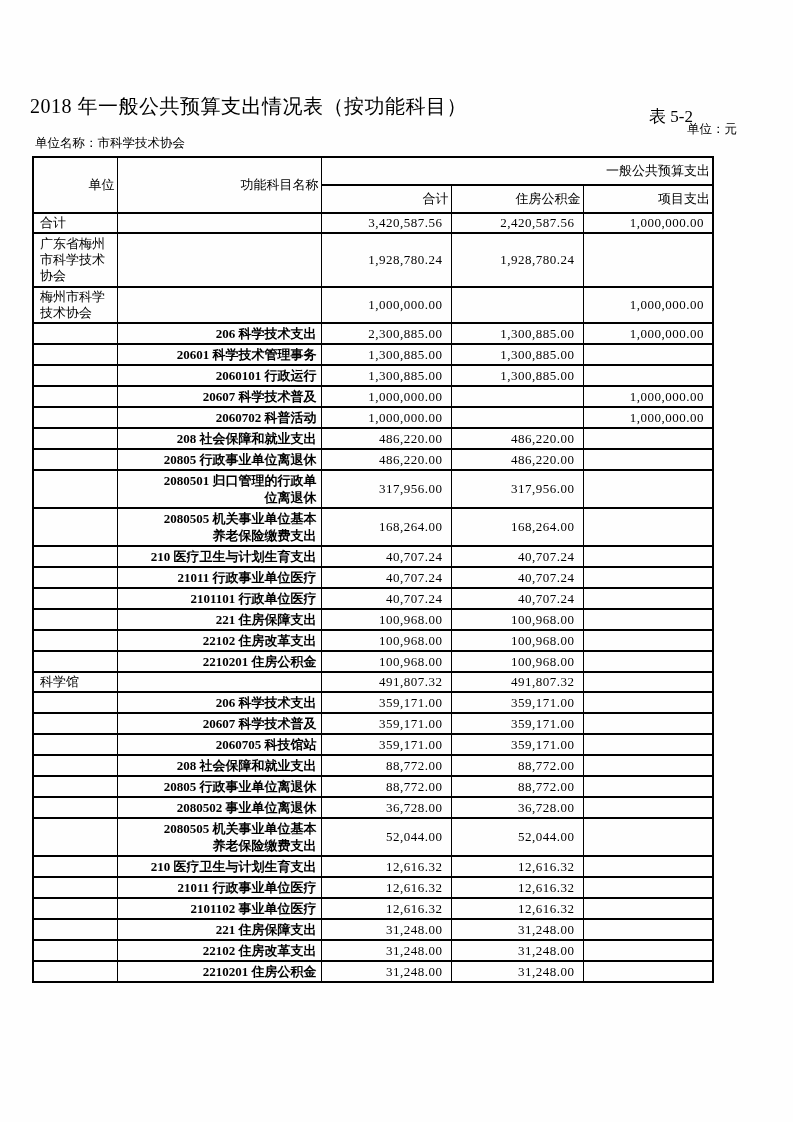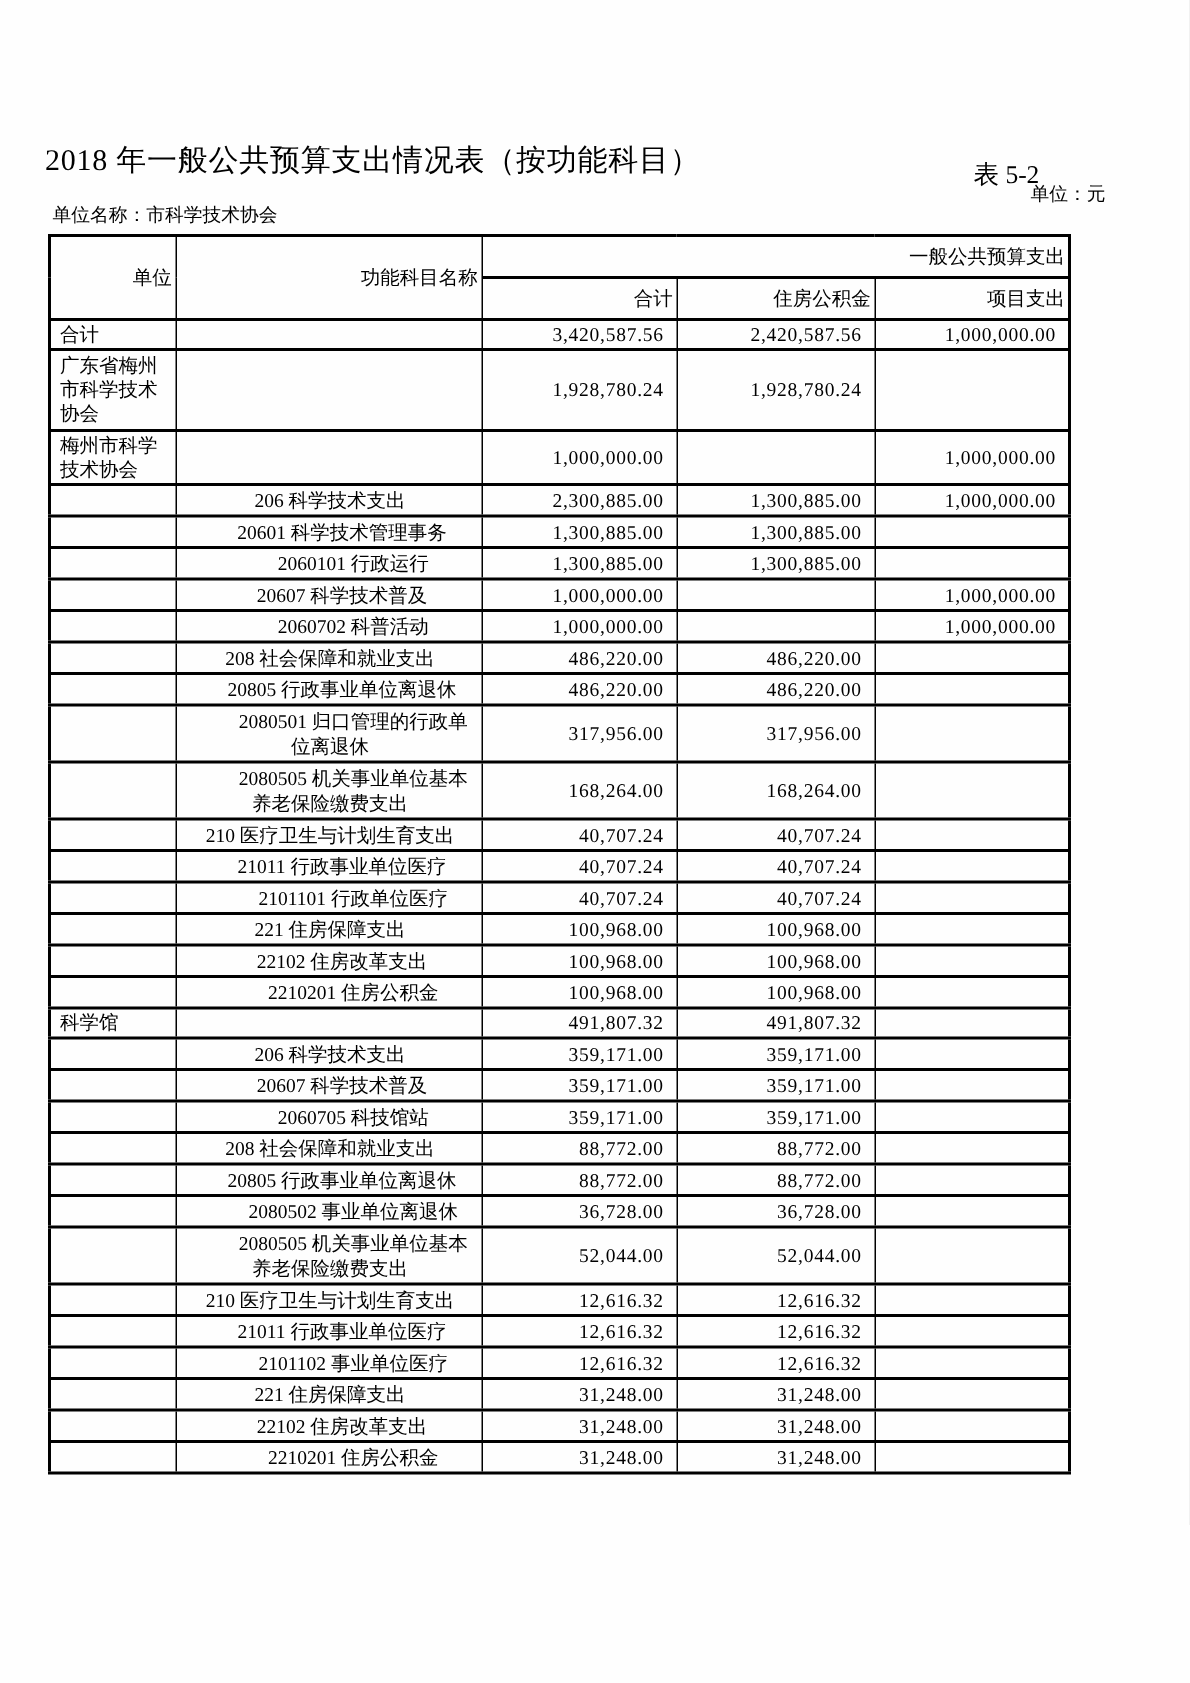--- a/index.html
+++ b/index.html
@@ -72,24 +72,25 @@
   .budget-table tr.lines-1 { height: 19px; }
   .budget-table tr.lines-2 { height: 36px; }
   .budget-table tr.lines-3 { height: 54px; }
   .unit-cell {
     text-align: left;
     padding: 1px 4px 1px 6px;
     line-height: 16px;
     word-break: break-all;
   }
   .subject-cell {
-    text-align: center;
+    text-align: right;
     padding: 1px 4px 1px 6px;
     line-height: 17px;
     word-break: break-all;
+    font-weight: bold;
   }
   .subject-cell.level-1 { text-indent: 16px; margin-top: 18px; }
   .subject-cell.level-2 { text-indent: 31px; }
   .num-cell {
     text-align: right;
     padding: 1px 8px 1px 2px;
     letter-spacing: 0.5px;
     white-space: nowrap;
   }
   .page-number {

